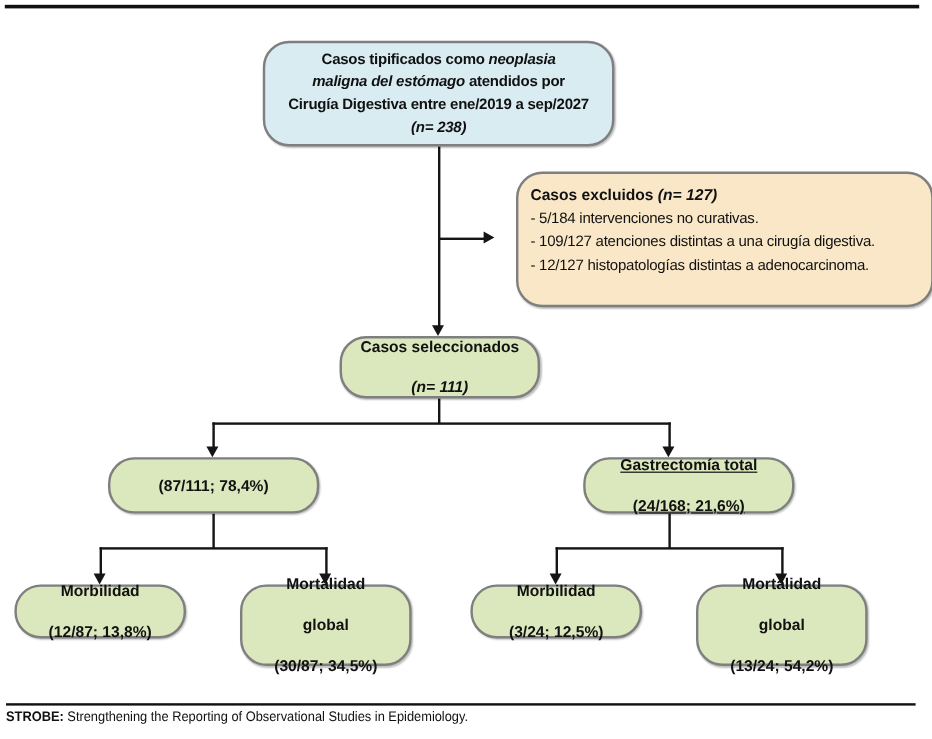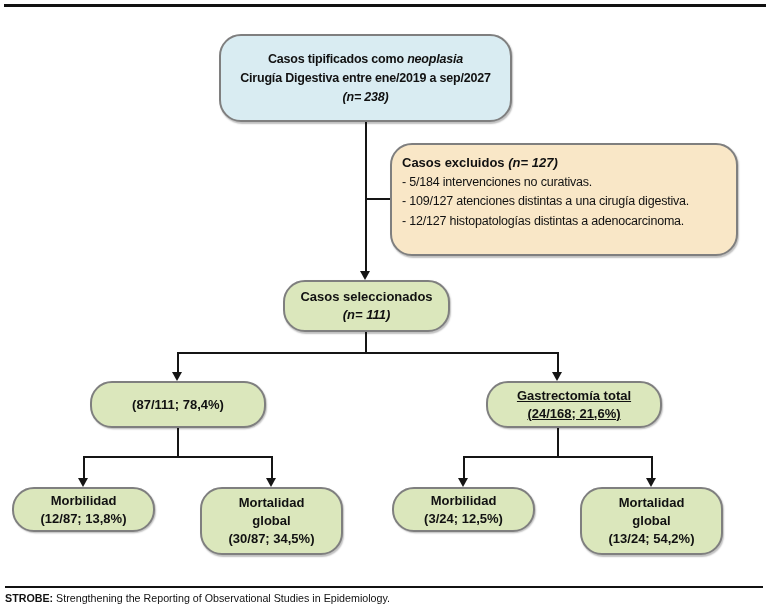--- a/index.html
+++ b/index.html
@@ -17,21 +17,21 @@
     border-left:9px solid #151515;}
   .bx{
     position:absolute;box-sizing:border-box;
     border:2.5px solid #7f7f7f;border-radius:22px;
     display:flex;flex-direction:column;align-items:center;justify-content:center;
     text-align:center;font-weight:bold;font-size:13px;line-height:18px;
     box-shadow:1px 1.2px 1.5px rgba(0,0,0,0.25);
   }
   .bx .nw{white-space:nowrap;}
   .blue{background:#d9ecf2;}
-  .green{background:#dbe7bc;}
+  .green{background:#dbe7bc;gap:16px;}
   .cream{background:#f9e7c7;}
   .it{font-style:italic;}
   #top-box{font-size:12.5px;line-height:19px;letter-spacing:-0.2px;}
   #excl-box{
     align-items:flex-start;text-align:left;justify-content:flex-start;
     padding:8px 4px 0 10px;line-height:19.5px;
   }
   #excl-box .item{font-weight:normal;font-size:12.5px;letter-spacing:-0.2px;white-space:nowrap;}
   .footer{
     position:absolute;left:5px;top:592px;font-size:11.5px;color:#111;
@@ -67,25 +67,26 @@
 
   <div class="ln" style="left:557px;top:428px;width:2px;height:29px;"></div>
   <div class="ln" style="left:463px;top:456px;width:190px;height:2px;"></div>
   <div class="ln" style="left:463px;top:456px;width:2px;height:23px;"></div>
   <div class="arr-down" style="left:458px;top:478px;"></div>
   <div class="ln" style="left:651px;top:456px;width:2px;height:23px;"></div>
   <div class="arr-down" style="left:646px;top:478px;"></div>
 
   <div id="top-box" class="bx blue" style="left:219px;top:34px;width:293px;height:88px;">
     <div class="nw"><span>Casos tipificados como </span><span class="it">neoplasia</span></div>
+    <div class="nw"><span class="it">maligna del estómago</span><span> atendidos por</span></div>
     <div class="nw">Cirugía Digestiva entre ene/2019 a sep/2027</div>
     <div class="nw it">(n= 238)</div>
   </div>
 
-  <div id="excl-box" class="bx cream" style="left:390px;top:143px;width:348px;height:113px;">
+  <div id="excl-box" class="bx cream" style="left:430px;top:143px;width:348px;height:113px;">
     <div class="nw"><span>Casos excluidos </span><span class="it">(n= 127)</span></div>
     <div class="item">- 5/184 intervenciones no curativas.</div>
     <div class="item">- 109/127 atenciones distintas a una cirugía digestiva.</div>
     <div class="item">- 12/127 histopatologías distintas a adenocarcinoma.</div>
   </div>
 
   <div class="bx green" style="left:283px;top:280px;width:167px;height:52px;">
     <div class="nw">Casos seleccionados</div>
     <div class="nw it">(n= 111)</div>
   </div>

